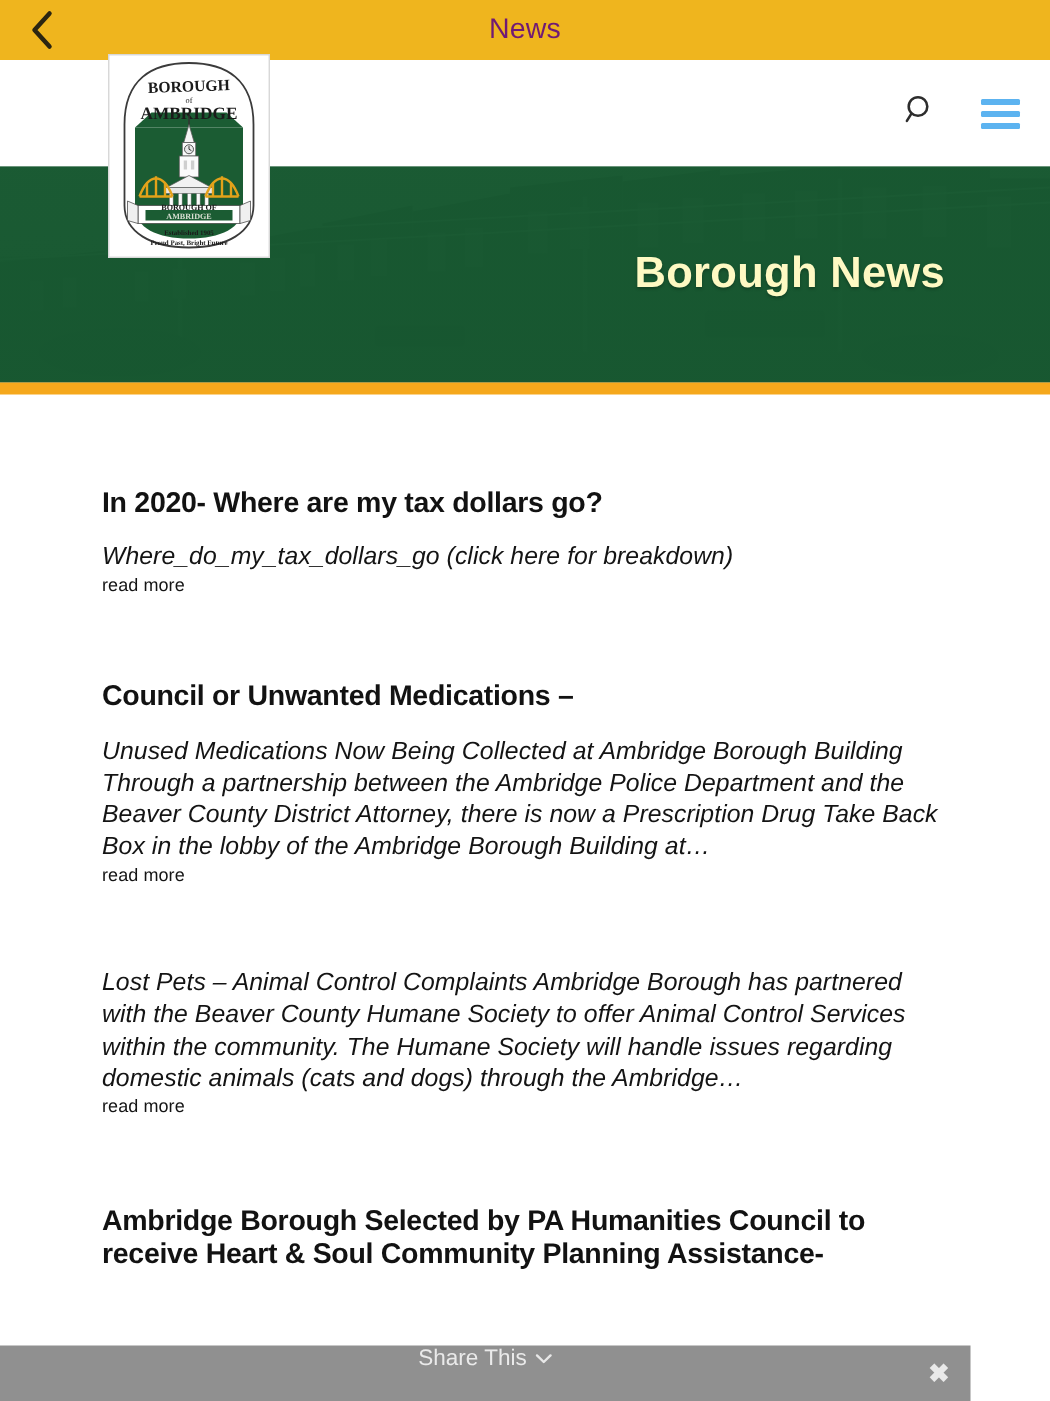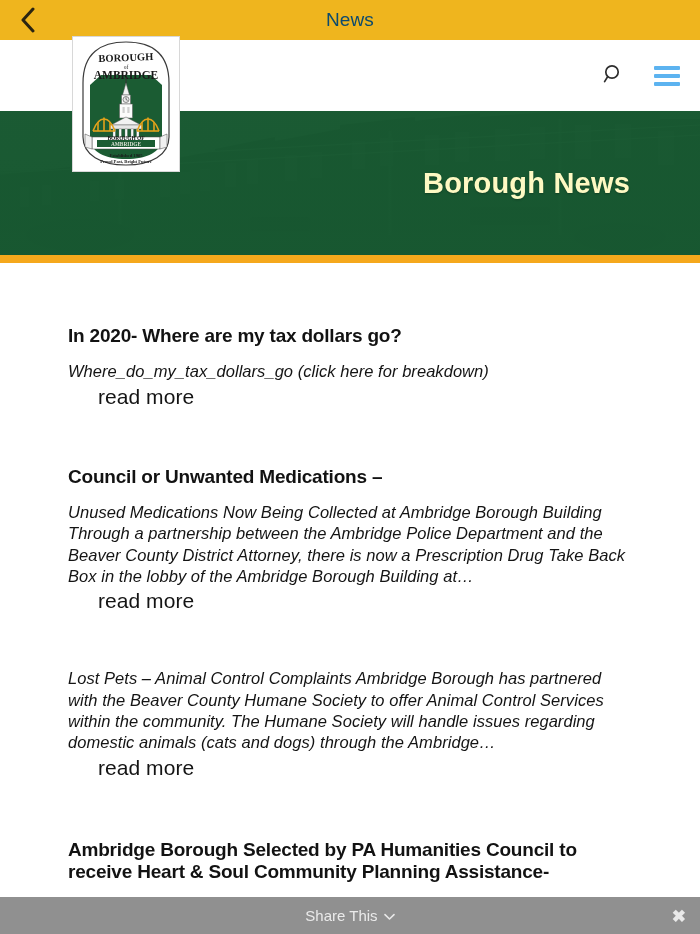--- a/index.html
+++ b/index.html
@@ -15,21 +15,21 @@
     position:absolute; top:0; left:0; width:700px; height:40px;
     background:#efb51e; display:flex; align-items:center;
   }
   .back-btn {
     width:56px; height:40px; display:flex; align-items:center; justify-content:center;
     cursor:pointer;
   }
   .back-btn svg { display:block; }
   .topbar-title {
     position:absolute; left:0; right:0; text-align:center;
-    font-size:19px; color:#0c4a6e; letter-spacing:.1px;
+    font-size:19px; color:#701a75; letter-spacing:.1px;
   }
 
   
   .siteheader {
     position:absolute; top:40px; left:0; width:700px; height:71px;
     background:#ffffff;
   }
   .header-actions {
     position:absolute; right:20px; top:0; height:71px;
     display:flex; align-items:center; gap:30px;
@@ -72,33 +72,33 @@
   .art-title {
     font-size:19px; font-weight:bold; color:#121212;
     line-height:1.18; letter-spacing:-.2px;
   }
   .art-body {
     font-size:16.5px; color:#141414; line-height:1.29; margin-top:14px;
     letter-spacing:.05px;
   }
   .art-body p { margin:0;font-style:italic; }
   .readmore {
-    font-size:21px; color:#141414; line-height:1.29; cursor:pointer;margin-left:30px;
+    font-size:12px; color:#141414; line-height:1.29; cursor:pointer;
   }
 
   .sp-a1 { margin-top:62px; }
   .sp-a2 { margin-top:56px; }
   .sp-a3 { margin-top:54px; }
   .sp-a4 { margin-top:58px; }
 
   
   .sharebar {
-    position:absolute; left:0; bottom:0; width:700px; height:37px;
+    position:absolute; left:0; bottom:0; width:647px; height:37px;
     background:rgba(120,120,120,.82);
-    display:flex; align-items:center; justify-content:center;
+    display:flex; align-items:flex-start; justify-content:center;
     z-index:60;
   }
   .share-label {
     display:flex; align-items:center; gap:6px;
     color:#f2f2f2; font-size:15px; opacity:.92;
   }
   .share-close {
     position:absolute; right:14px; top:50%; transform:translateY(-50%);
     color:#e9e9e9; font-size:17px; font-weight:bold; cursor:pointer;
     line-height:1;

